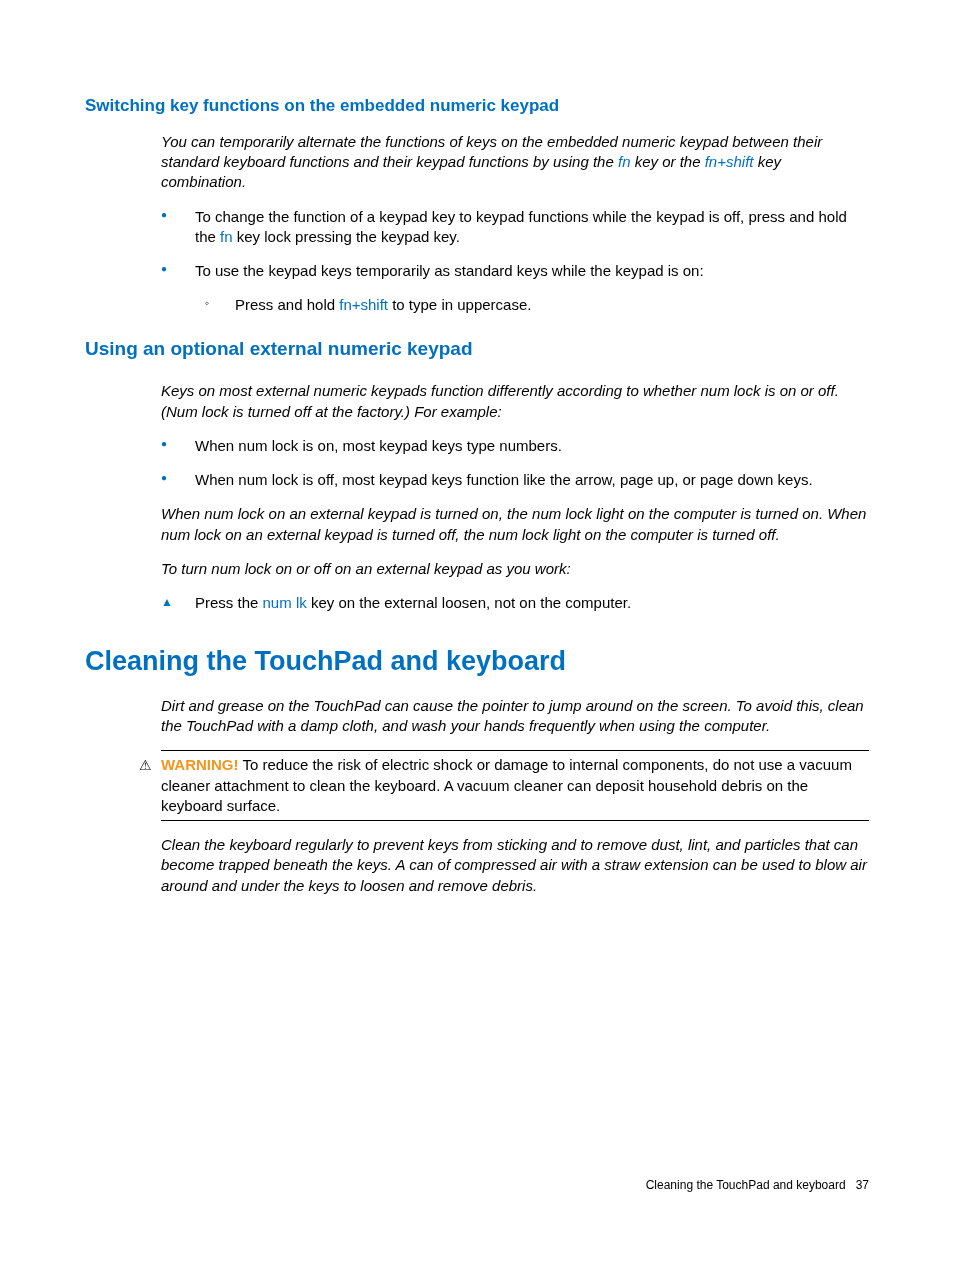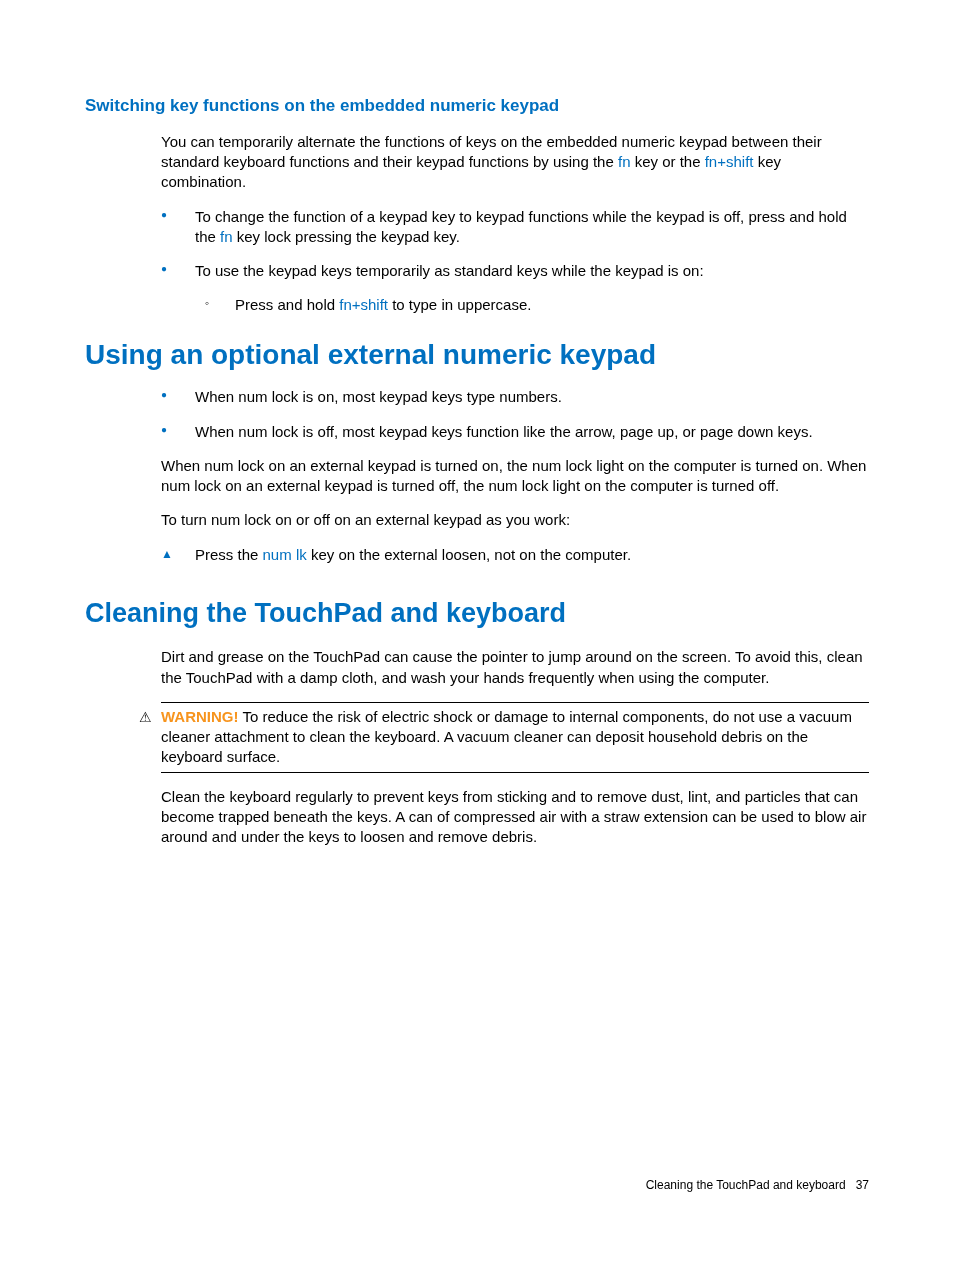--- a/index.html
+++ b/index.html
@@ -20,31 +20,32 @@
   }
   .h3 {
     color: #0070c0;
     font-weight: bold;
     font-size: 17px;
     margin: 0 0 14px 0;
   }
   .h2 {
     color: #0070c0;
     font-weight: bold;
-    font-size: 28px;
-    margin: 20px 0 14px 0;
+    font-size: 19px;
+    margin: 20px 0 20px 0;
   }
   .h1 {
     color: #0070c0;
     font-weight: bold;
     font-size: 27px;
     margin: 30px 0 16px 0;
   }
   .body-para {
     margin: 0 0 14px 76px;
+    font-style: italic;
   }
   ul.bullets {
     list-style: none;
     padding: 0;
     margin: 0 0 10px 76px;
   }
   ul.bullets > li {
     position: relative;
     padding-left: 34px;
     margin-bottom: 14px;
@@ -139,20 +140,21 @@
       <ul class="sub">
         <li>
           <span>Press and hold </span><span class="key">fn+shift</span><span> to type in uppercase.</span>
         </li>
       </ul>
     </li>
   </ul>
 
   <div class="h2">Using an optional external numeric keypad</div>
 
+  <p class="body-para">Keys on most external numeric keypads function differently according to whether num lock is on or off. (Num lock is turned off at the factory.) For example:</p>
 
   <ul class="bullets">
     <li>When num lock is on, most keypad keys type numbers.</li>
     <li>When num lock is off, most keypad keys function like the arrow, page up, or page down keys.</li>
   </ul>
 
   <p class="body-para">When num lock on an external keypad is turned on, the num lock light on the computer is turned on. When num lock on an external keypad is turned off, the num lock light on the computer is turned off.</p>
   <p class="body-para">To turn num lock on or off on an external keypad as you work:</p>
 
   <ul class="tri-list">

